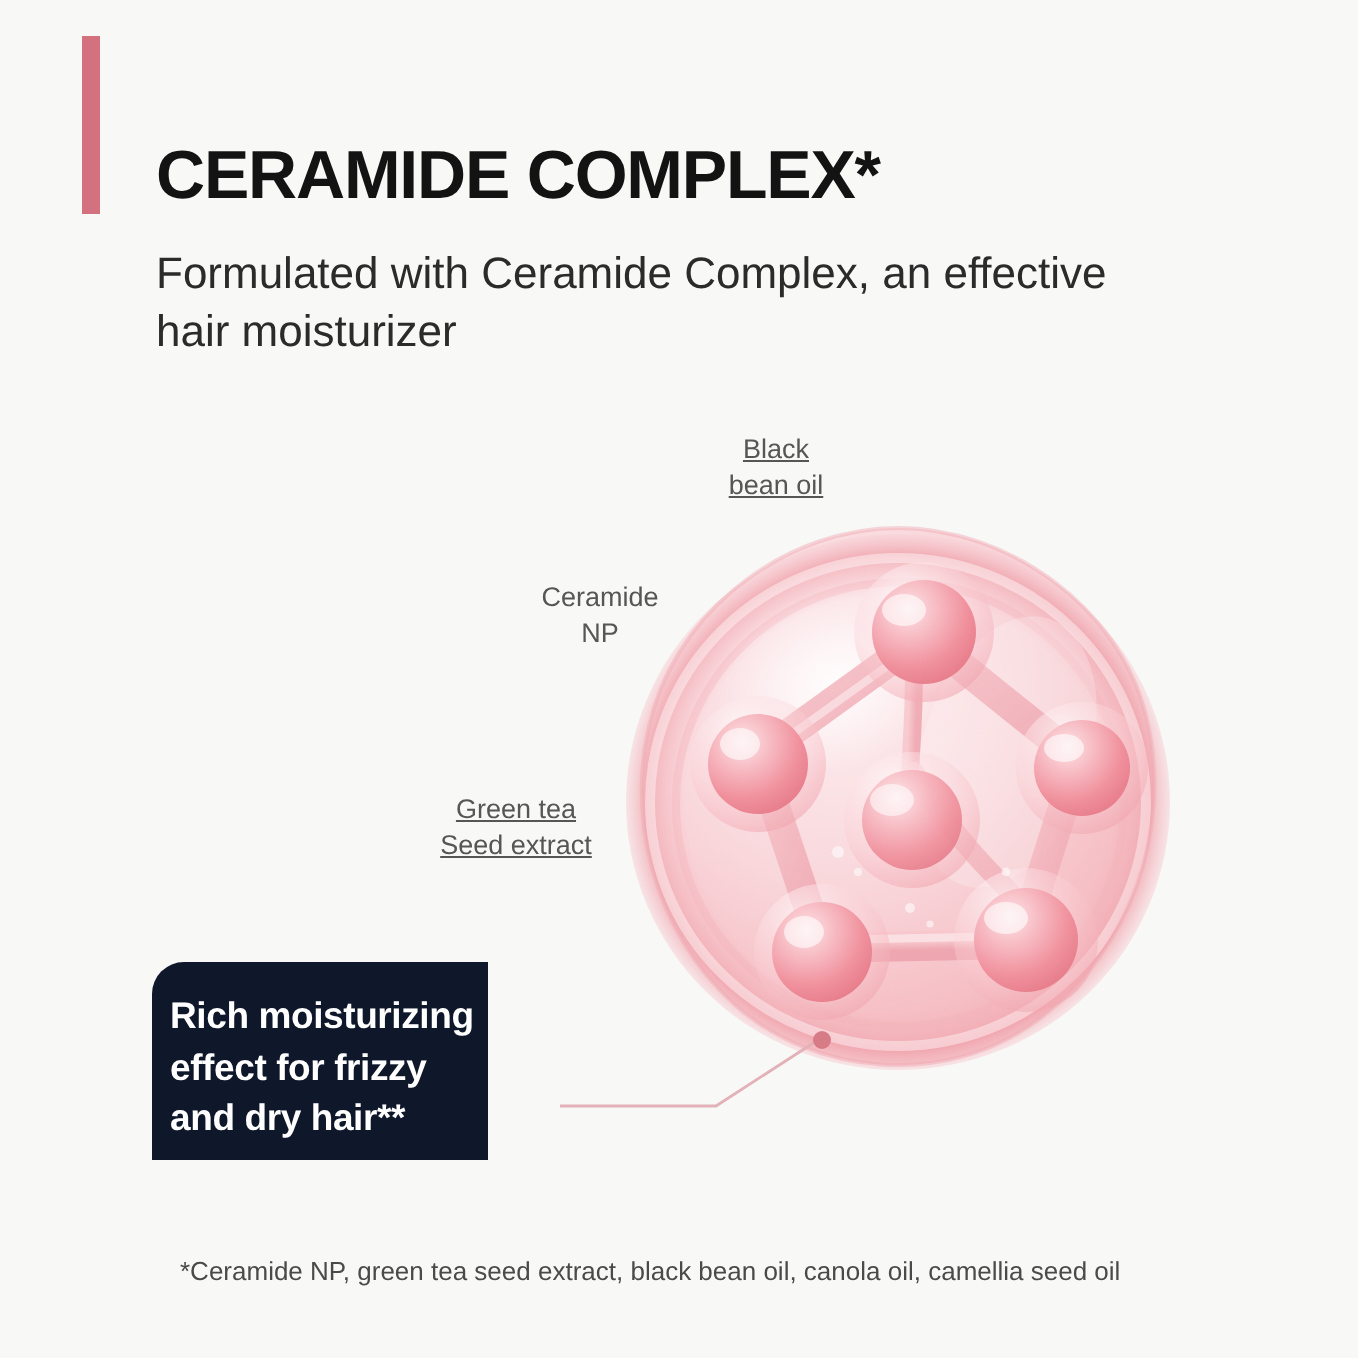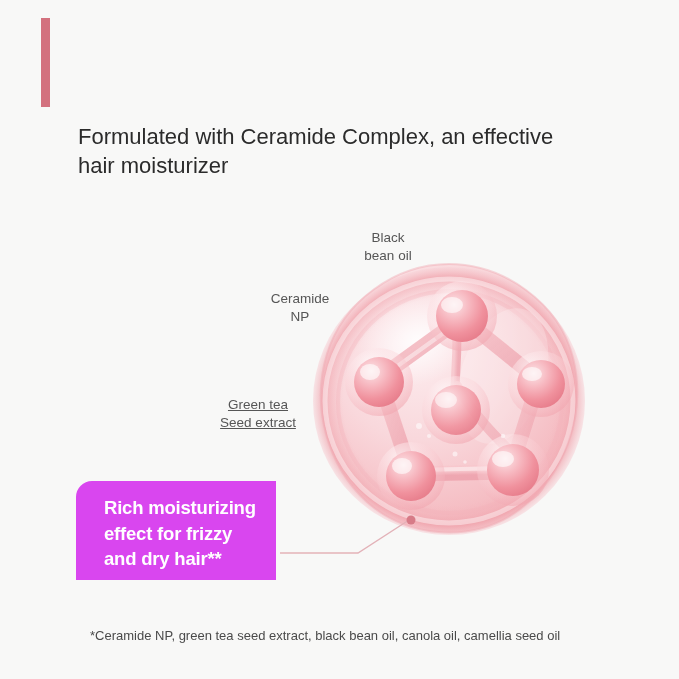--- a/index.html
+++ b/index.html
@@ -69,47 +69,47 @@
 
   
   .ing-label {
     position: absolute;
     font-size: 13.5px;
     line-height: 18px;
     color: #565656;
     text-align: center;
     white-space: pre-line;
   }
-  .lbl-blackbean { left: 332px; top: 229px; width: 112px; }
+  .lbl-blackbean { left: 332px; top: 216px; width: 112px; text-decoration: underline; }
   .lbl-canola    { left: 556px; top: 261px; width: 104px; }
   .lbl-ceramide  { left: 240px; top: 290px; width: 120px; text-align: center; }
   .lbl-greentea  { left: 188px; top: 396px; width: 140px; text-decoration: underline; }
   .lbl-camellia  { left: 552px; top: 520px; width: 112px; }
 
   
   .connector {
     position: absolute;
     left: 280px;
     top: 505px;
     width: 150px;
     height: 70px;
     pointer-events: none;
   }
 
   
   .callout {
     position: absolute;
     left: 76px;
     top: 481px;
-    width: 200px;
+    width: 168px;
     height: 99px;
-    background: #d946ef;
+    background: #0f172a;
     border-radius: 16px 0 0 0;
     box-sizing: border-box;
-    padding: 14px 0 0 28px;
+    padding: 14px 0 0 9px;
   }
   .callout-text {
     margin: 0;
     font-size: 18.5px;
     font-weight: bold;
     color: #ffffff;
     line-height: 1.38;
     letter-spacing: -0.2px;
     white-space: pre-line;
   }
@@ -127,20 +127,21 @@
     text-align: right;
   }
 </style>
 </head>
 <body>
 
 <div class="page">
 
   <div class="accent-bar"></div>
 
+  <h1 class="headline">CERAMIDE COMPLEX*</h1>
 
   <p class="subhead">Formulated with Ceramide Complex,
 an effective hair moisturizer</p>
 
   <div class="illustration">
     <svg viewBox="0 0 284 284" xmlns="http://www.w3.org/2000/svg" aria-hidden="true">
       <defs>
         <radialGradient id="outerG" cx="38%" cy="30%" r="78%">
           <stop offset="0%" stop-color="#fdeef0"></stop>
           <stop offset="45%" stop-color="#f9d8dc"></stop>

